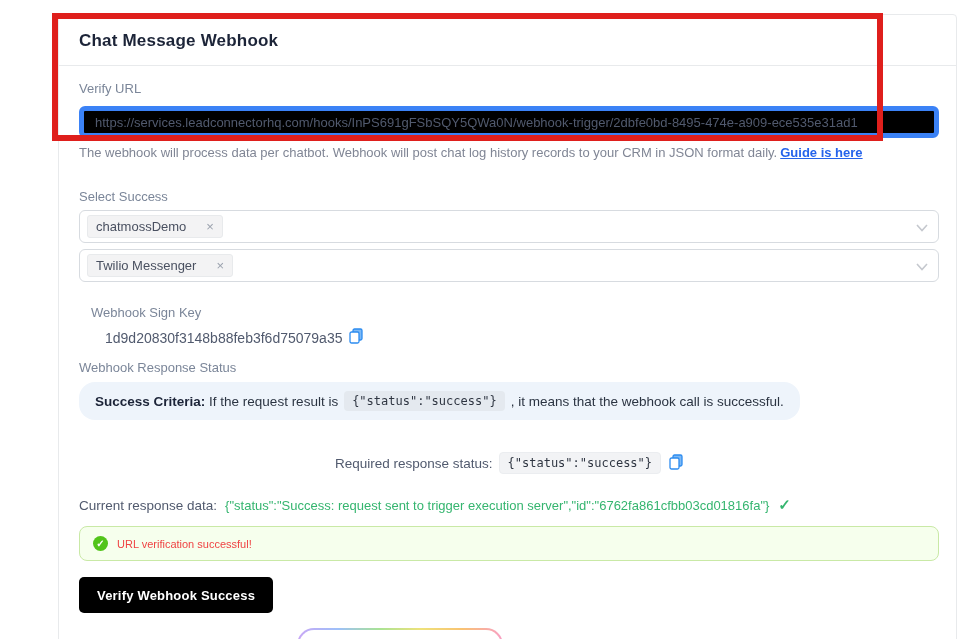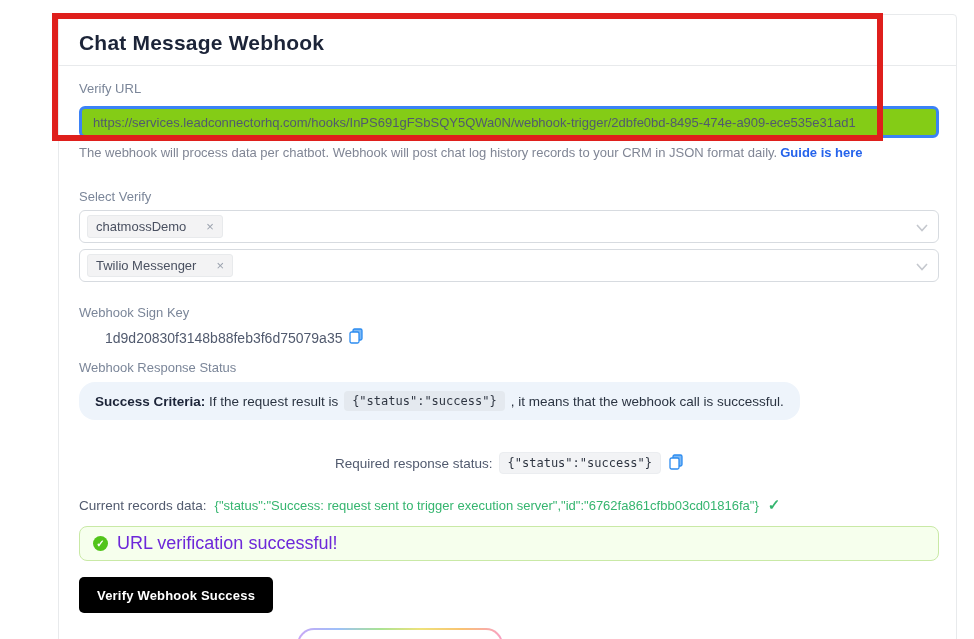--- a/index.html
+++ b/index.html
@@ -3,42 +3,42 @@
 <meta charset="utf-8">
 <style>
   * { margin: 0; padding: 0; box-sizing: border-box; }
   html, body { width: 974px; height: 639px; overflow: hidden; background: #fff;
     font-family: "Liberation Sans", sans-serif; }
   .page { position: relative; width: 974px; height: 639px; background: #fff; }
 
   .card { position: absolute; left: 58px; top: 14px; width: 899px; height: 720px;
     background: #fff; border: 1px solid #e8eaec; border-radius: 4px; }
   .card-header { height: 51px; padding: 16px 0 0 20px; border-bottom: 1px solid #e8eaec; }
-  .card-title { font-size: 21px; font-weight: bold; color: #1c2438; letter-spacing: .2px; }
+  .card-title { font-size: 17px; font-weight: bold; color: #1c2438; letter-spacing: .2px; }
   .card-body { padding: 0 17px 0 20px; }
 
   .field-label { font-size: 13px; color: #7b8699; }
   .lbl-url { margin-top: 15px; }
-  .text-input { margin-top: 10px; width: 100%; height: 32px; border: 3px solid #3b82f6;
-    border-radius: 6px; padding: 0 11px; font-size: 13px; color: #515a6e; background: #84cc16;
+  .text-input { margin-top: 10px; width: 100%; height: 32px; border: 5px solid #3b82f6;
+    border-radius: 6px; padding: 0 11px; font-size: 13px; color: #515a6e; background: #000000;
     outline: none; font-family: "Liberation Sans", sans-serif; }
   .help { margin-top: 6px; font-size: 13px; color: #808695; line-height: 18px; }
-  .guide-link { color: #2563eb; font-weight: bold; cursor: pointer; margin-left: 3px; }
+  .guide-link { color: #2563eb; font-weight: bold; text-decoration: underline; cursor: pointer; margin-left: 3px; }
 
   .lbl-chatbot { margin-top: 27px; }
   .select-box { position: relative; margin-top: 6px; height: 33px; width: 100%;
     border: 1px solid #d7dbe0; border-radius: 6px; background: #fff;
     display: flex; align-items: center; padding: 0 28px 0 7px; cursor: pointer; }
   .tag { display: inline-flex; align-items: center; gap: 20px; background: #f3f3f4;
     border: 1px solid #e8eaec; border-radius: 3px; padding: 3px 8px; font-size: 13px; color: #495060; }
   .tag-close { color: #9aa1ad; font-size: 13px; cursor: pointer; line-height: 1; }
   .chevron { position: absolute; right: 10px; top: 50%; transform: translateY(-50%); }
 
   .lbl-source { margin-top: 22px; }
-  .lbl-signkey { margin-top: 23px; }
+  .lbl-signkey { margin-top: 23px; margin-left: 12px; }
   .key-row { margin-top: 8px; display: flex; align-items: center; gap: 7px;
     font-size: 14px; color: #515a6e; margin-left: 26px; }
   .copy-icon { cursor: pointer; display: inline-block; }
 
   .lbl-status { margin-top: 13px; }
   .info-box { margin-top: 7px; width: fit-content; max-width: 100%; background: #eef4fb;
     border-radius: 16px; padding: 9px 16px; font-size: 13.5px; color: #2b3442;
     display: flex; align-items: center; flex-wrap: wrap; }
   .info-bold { font-weight: bold; color: #1c2438; }
   .code-chip { font-family: "DejaVu Sans Mono", monospace; font-size: 12px; color: #2f3642;
@@ -51,21 +51,21 @@
   .current-row { margin-top: 22px; display: flex; align-items: center; font-size: 13.5px; color: #515a6e; }
   .green-json { color: #35b56f; font-size: 13px; margin-left: 8px; white-space: nowrap; }
   .green-check { color: #35b56f; font-size: 15px; font-weight: bold; margin-left: 9px; }
 
   .alert-success { margin-top: 12px; height: 35px; width: 100%; background: #f6ffed;
     border: 1px solid #c9e9a6; border-radius: 8px; display: flex; align-items: center;
     padding: 0 13px; gap: 9px; }
   .alert-icon { width: 15px; height: 15px; border-radius: 50%; background: #52c41a;
     color: #fff; font-size: 10px; display: flex; align-items: center; justify-content: center;
     flex: 0 0 auto; font-weight: bold; }
-  .alert-text { font-size: 18px; color: #6d28d9; }
+  .alert-text { font-size: 11px; color: #ef4444; }
 
   .verify-btn { margin-top: 16px; height: 36px; padding: 8px 18px; background: #000;
     color: #fff; font-size: 13px; font-weight: bold; border: none; border-radius: 5px;
     cursor: pointer; font-family: "Liberation Sans", sans-serif; letter-spacing: .2px; }
 
   .rainbow-pill { position: absolute; left: 297px; top: 628px; width: 206px; height: 40px;
     border: 2px solid transparent; border-radius: 17px;
     background: linear-gradient(#fff,#fff) padding-box,
       linear-gradient(90deg,#c9a7f5,#9ec0f9,#a9e395,#eee27a,#f9c372,#f89fc5) border-box; }
 
@@ -82,21 +82,21 @@
       <div class="card-title">Chat Message Webhook</div>
     </div>
 
     <div class="card-body">
 
       <div class="field-label lbl-url">Verify URL</div>
       <input class="text-input" type="text" readonly="" value="https://services.leadconnectorhq.com/hooks/InPS691gFSbSQY5QWa0N/webhook-trigger/2dbfe0bd-8495-474e-a909-ece535e31ad1" style="">
 
       <div class="help"><span>The webhook will process data per chatbot. Webhook will post chat log history records to your CRM in JSON format daily.</span><a class="guide-link">Guide is here</a></div>
 
-      <div class="field-label lbl-chatbot">Select Verify</div>
+      <div class="field-label lbl-chatbot">Select Success</div>
       <div class="select-box">
         <span class="tag">
           <span>chatmossDemo</span>
           <span class="tag-close">×</span>
         </span>
         <span class="chevron">
           <svg width="12" height="8" viewBox="0 0 12 8">
               <polyline points="1,1 6,6.5 11,1" fill="none" stroke="#c5c8ce" stroke-width="1.6"></polyline>
             </svg>
         </span>
@@ -137,21 +137,21 @@
         <span class="code-chip">{"status":"success"}</span>
         <span class="copy-icon">
           <svg width="14" height="16" viewBox="0 0 14 16">
               <rect x="4" y="1" width="9" height="11" rx="1.5" fill="#7db9f5" stroke="#2d8cf0" stroke-width="1.3"></rect>
               <rect x="1" y="4" width="9" height="11" rx="1.5" fill="#fff" stroke="#2d8cf0" stroke-width="1.3"></rect>
             </svg>
         </span>
       </div>
 
       <div class="current-row">
-        <span>Current records data:</span>
+        <span>Current response data:</span>
         <span class="green-json">{"status":"Success: request sent to trigger execution server","id":"6762fa861cfbb03cd01816fa"}</span>
         <span class="green-check">✓</span>
       </div>
 
       <div class="alert-success">
         <span class="alert-icon">✓</span>
         <span class="alert-text">URL verification successful!</span>
       </div>
 
       <button class="verify-btn">Verify Webhook Success</button>

